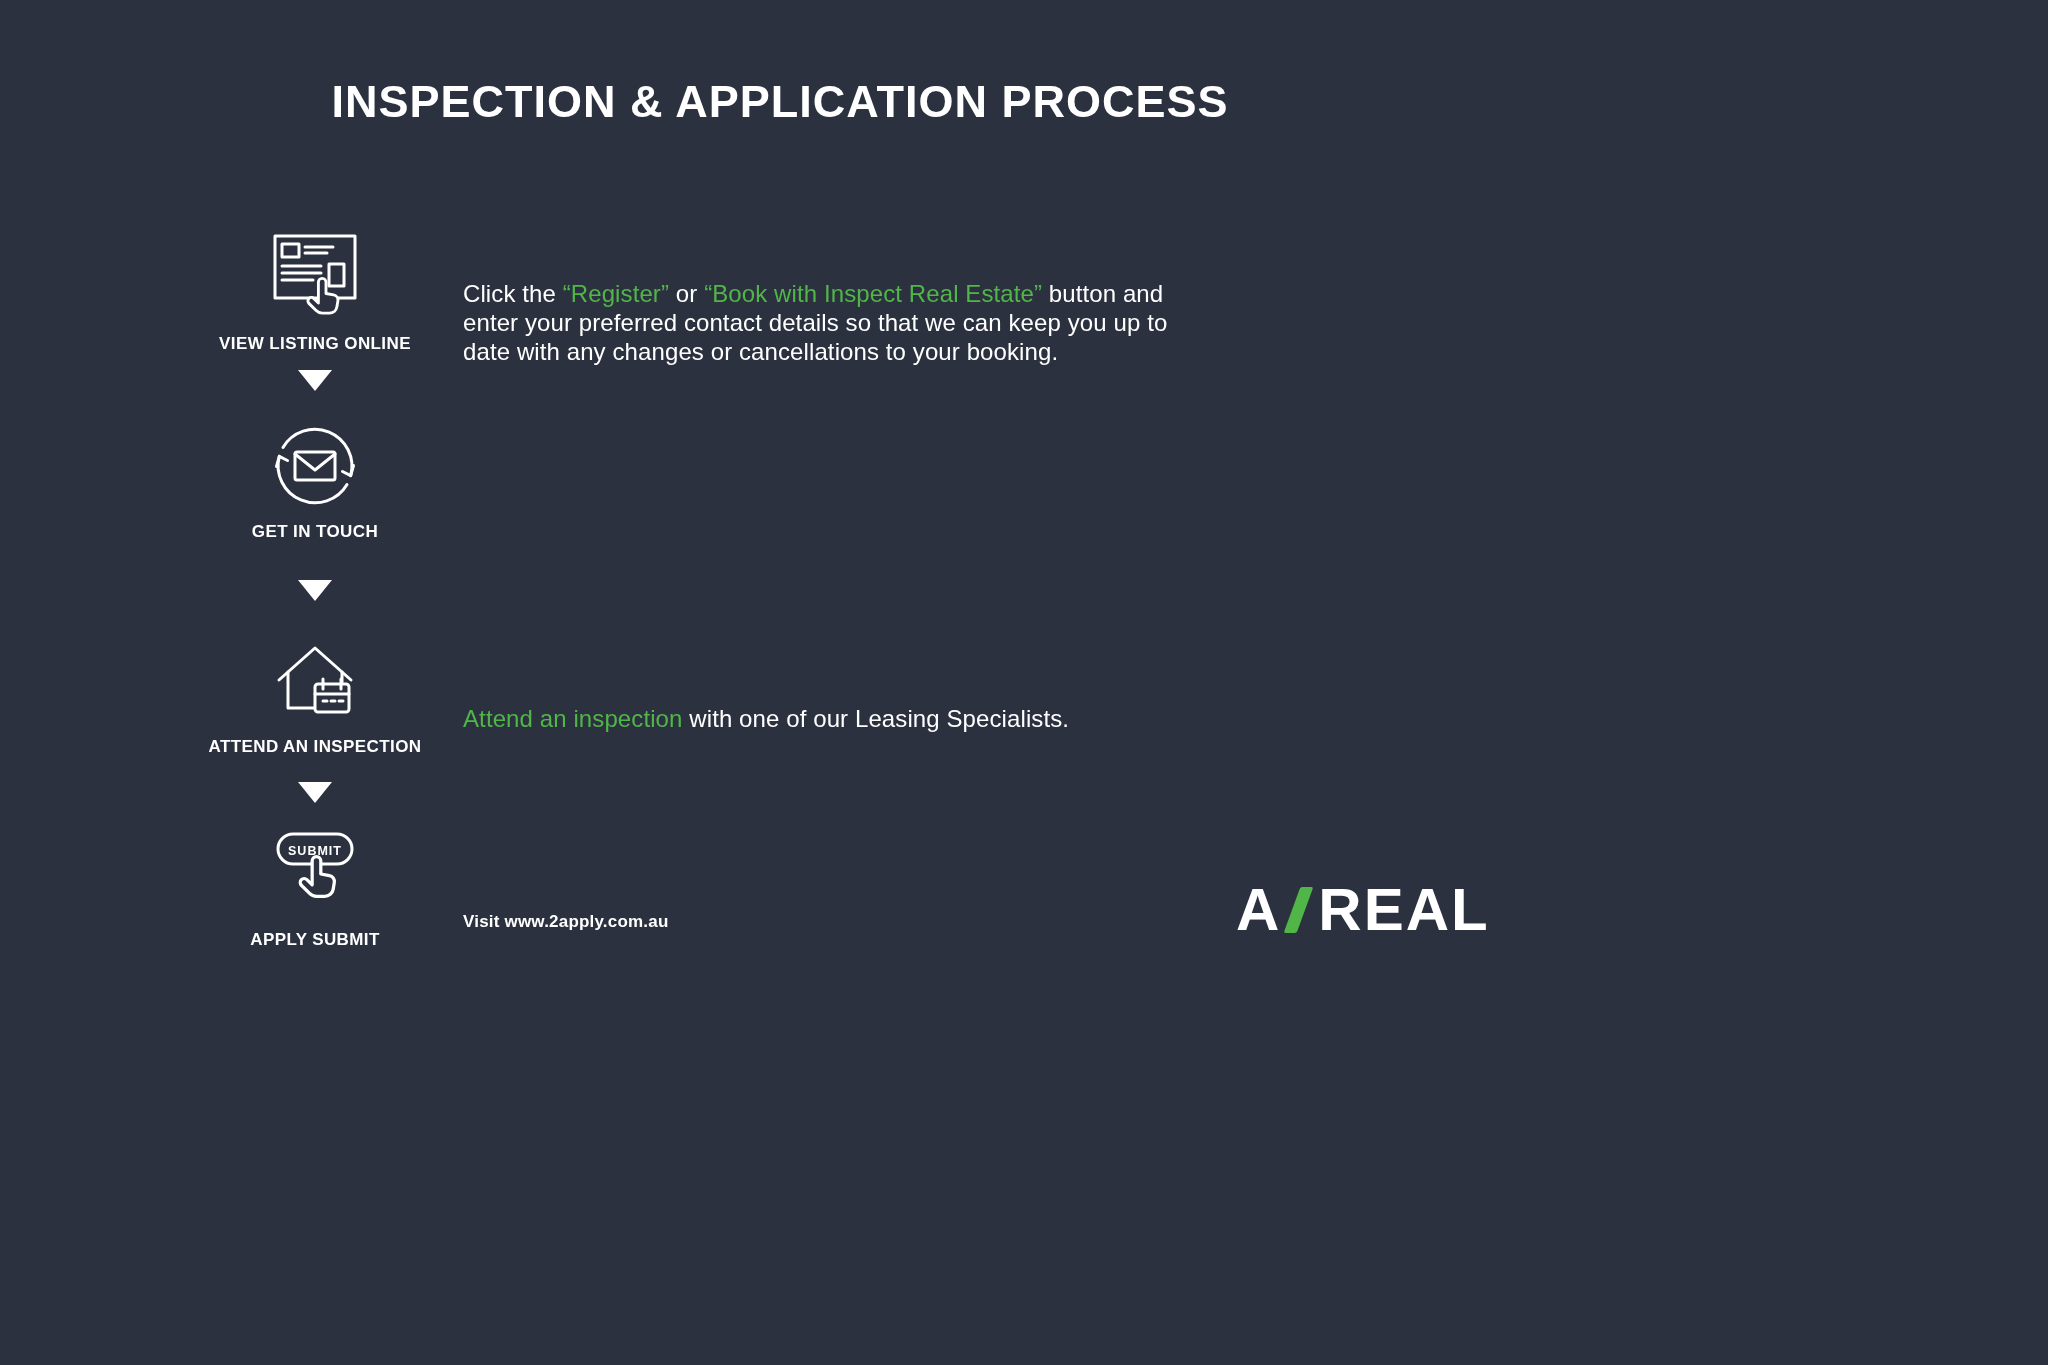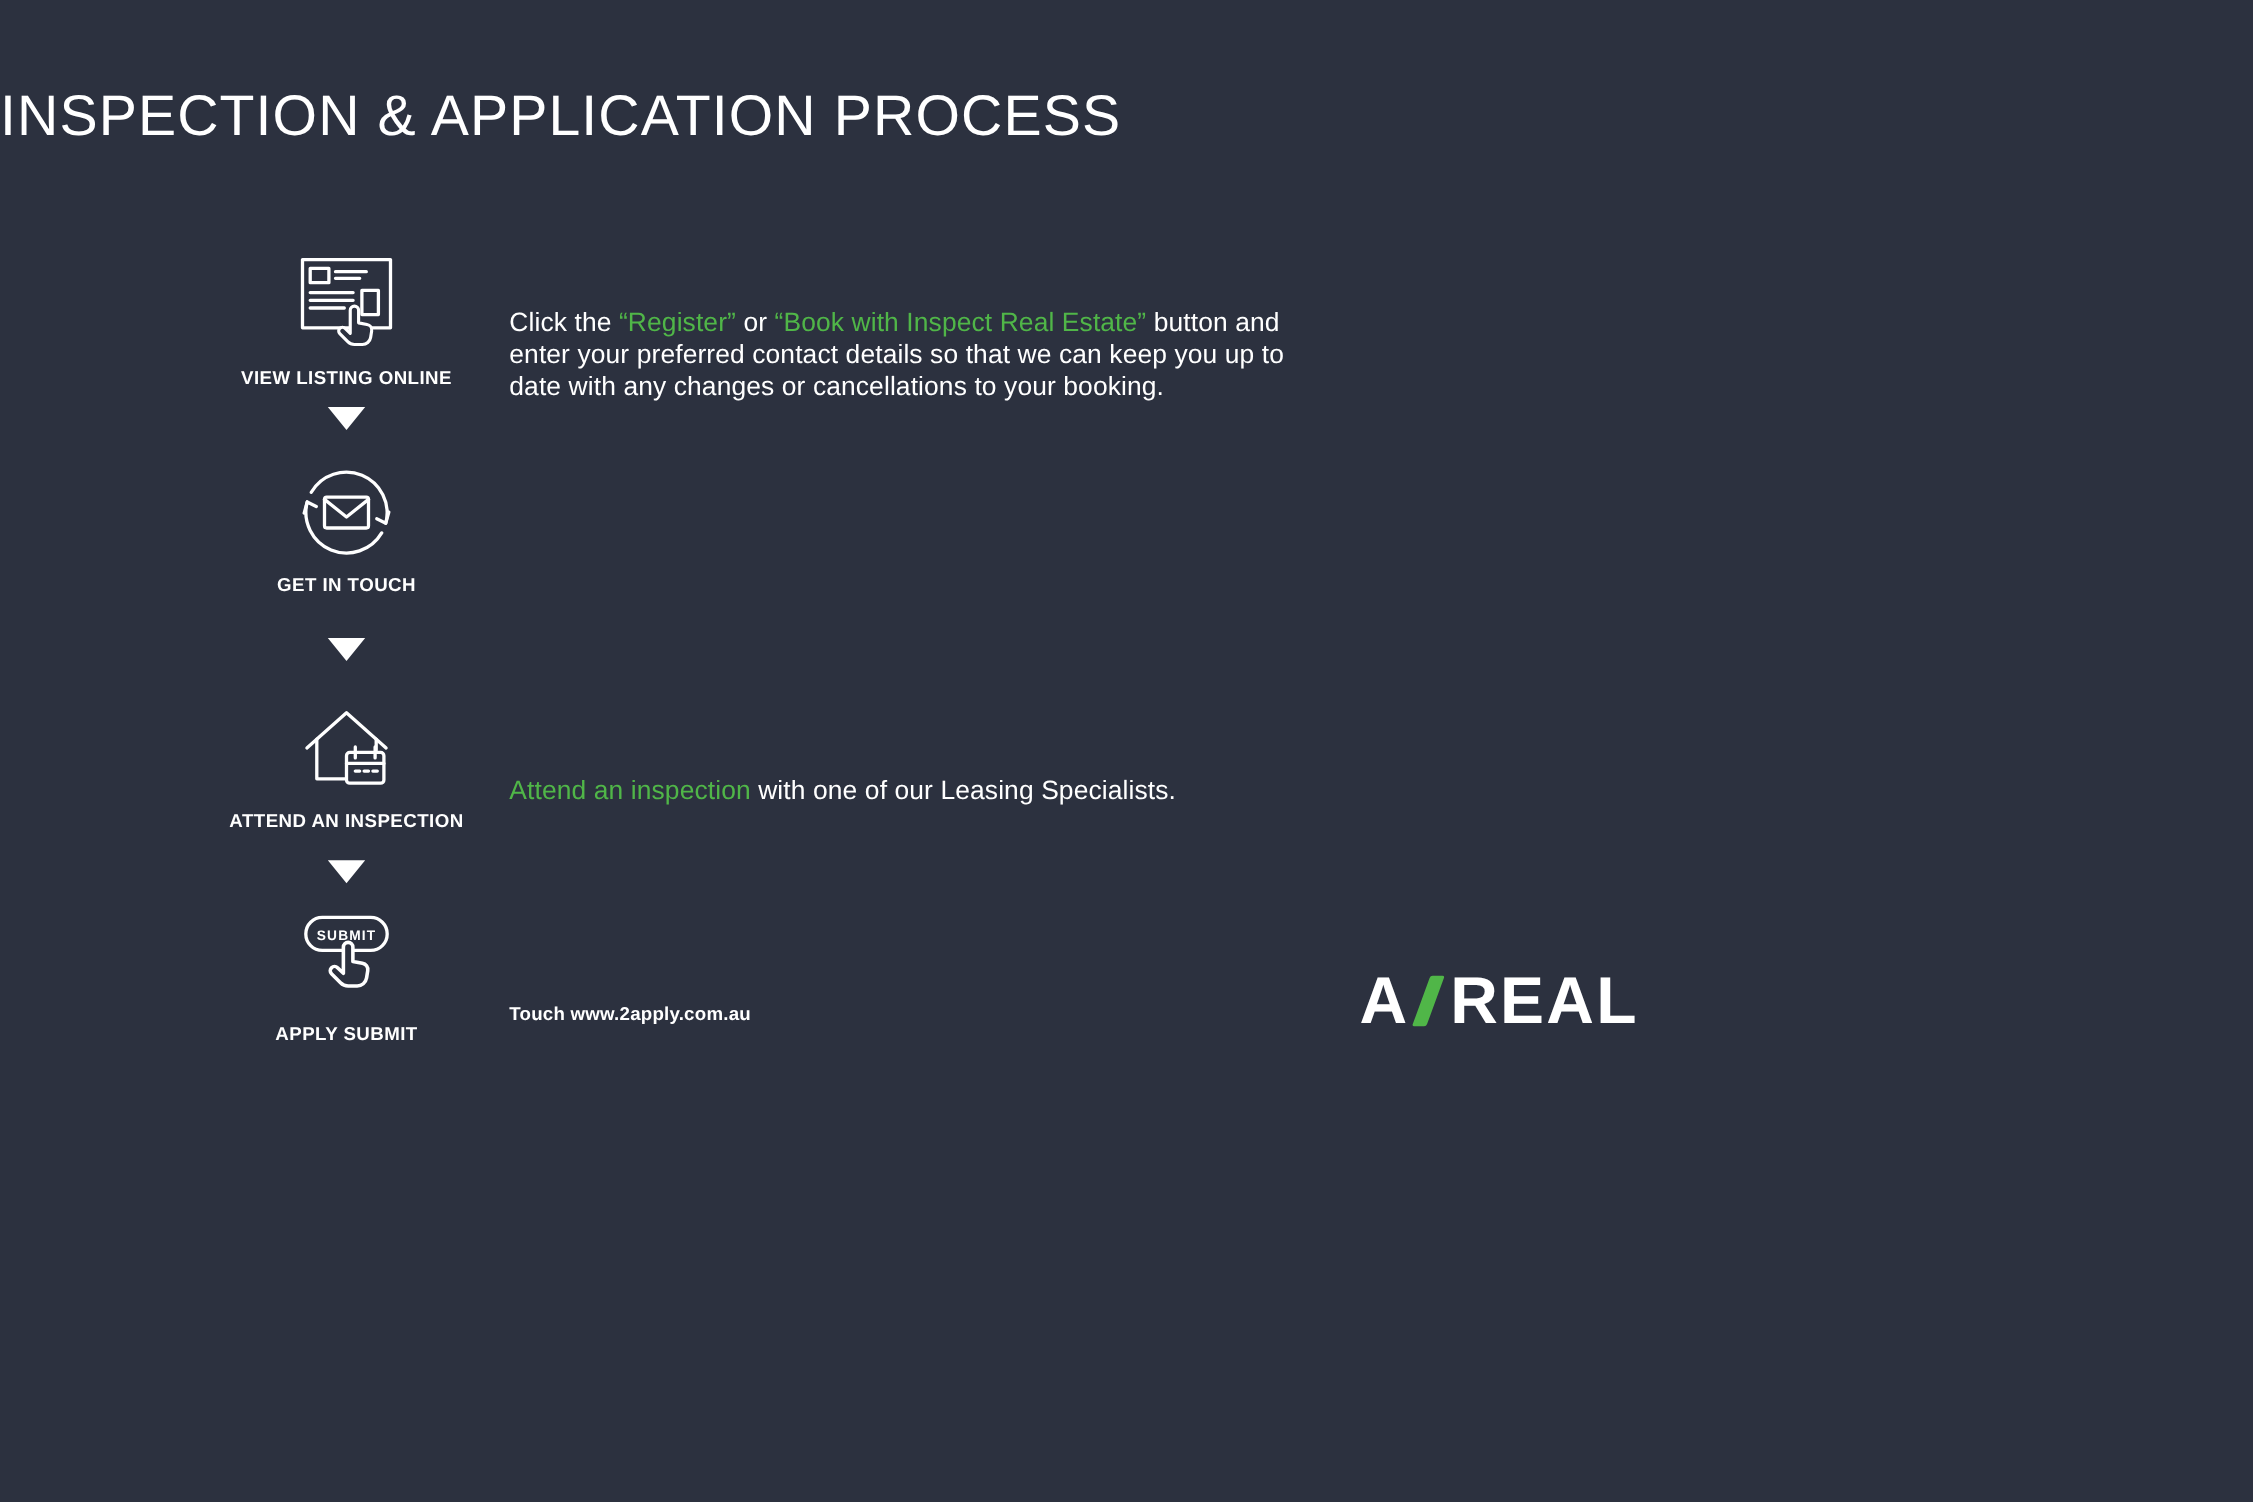--- a/index.html
+++ b/index.html
@@ -1,22 +1,22 @@
 <!DOCTYPE html>
 <html style="--bg: #2c313f; --accent: #50b648; --text: #ffffff;"><head>
 <meta charset="utf-8">
 <style>
   :root { --bg:#2c313f; --accent:#50b648; --text:#ffffff; }
   * { margin:0; padding:0; box-sizing:border-box; }
   html,body { background:var(--bg); }
   body { font-family:"Liberation Sans", sans-serif; }
   .canvas { position:relative; width:2048px; height:1365px; background:var(--bg); overflow:hidden; color:var(--text); }
 
-  .title { position:absolute; top:76px; left:0; width:1560px; text-align:left;
-           font-size:52px; font-weight:400; letter-spacing:1px; }
+  .title { position:absolute; top:76px; left:0; width:1560px; text-align:center;
+           font-size:45px; font-weight:700; letter-spacing:1px; }
 
   .icon-box { position:absolute; left:265px; width:100px; height:100px; }
   .icon-box svg { width:100%; height:100%; display:block; overflow:visible; }
 
   .step-label { position:absolute; left:140px; width:350px; text-align:center;
                 font-size:17px; font-weight:700; letter-spacing:0.4px; }
 
   .flow-arrow { position:absolute; left:298px; width:0; height:0;
                 border-left:17px solid transparent; border-right:17px solid transparent;
                 border-top:21px solid var(--text); }
@@ -105,21 +105,21 @@
   <div class="icon-box" style="top:828px">
     <svg viewBox="0 0 100 100" aria-hidden="true">
       <g>
         <rect class="ln" x="13" y="6" width="74" height="30" rx="15"></rect>
         <text x="50" y="26.5" text-anchor="middle" font-size="12.5">SUBMIT</text>
       </g>
       <path class="ln-bg" transform="translate(-9,-8) scale(1.08)" d="M52 56 L52 38 a4 4 0 0 1 8 0 L60 50 L68 51.5 a5.5 5.5 0 0 1 4.5 6.3 L71.5 64 a8 8 0 0 1 -7.9 6.7 L56 70.7 a9 9 0 0 1 -6.4 -2.7 L42 60.4 a3.6 3.6 0 0 1 5.1 -5.1 L52 60 Z"></path>
     </svg>
   </div>
   <div class="step-label" style="top:930px">APPLY SUBMIT</div>
-  <div class="note" style="top:912px">Touch www.2apply.com.au</div>
+  <div class="note" style="top:912px">Visit www.2apply.com.au</div>
 
   <div class="logo">
     <span>A</span>
     <span class="logo-slash"></span>
     <span>REAL</span>
   </div>
 
 </div>
 
 </body></html>

